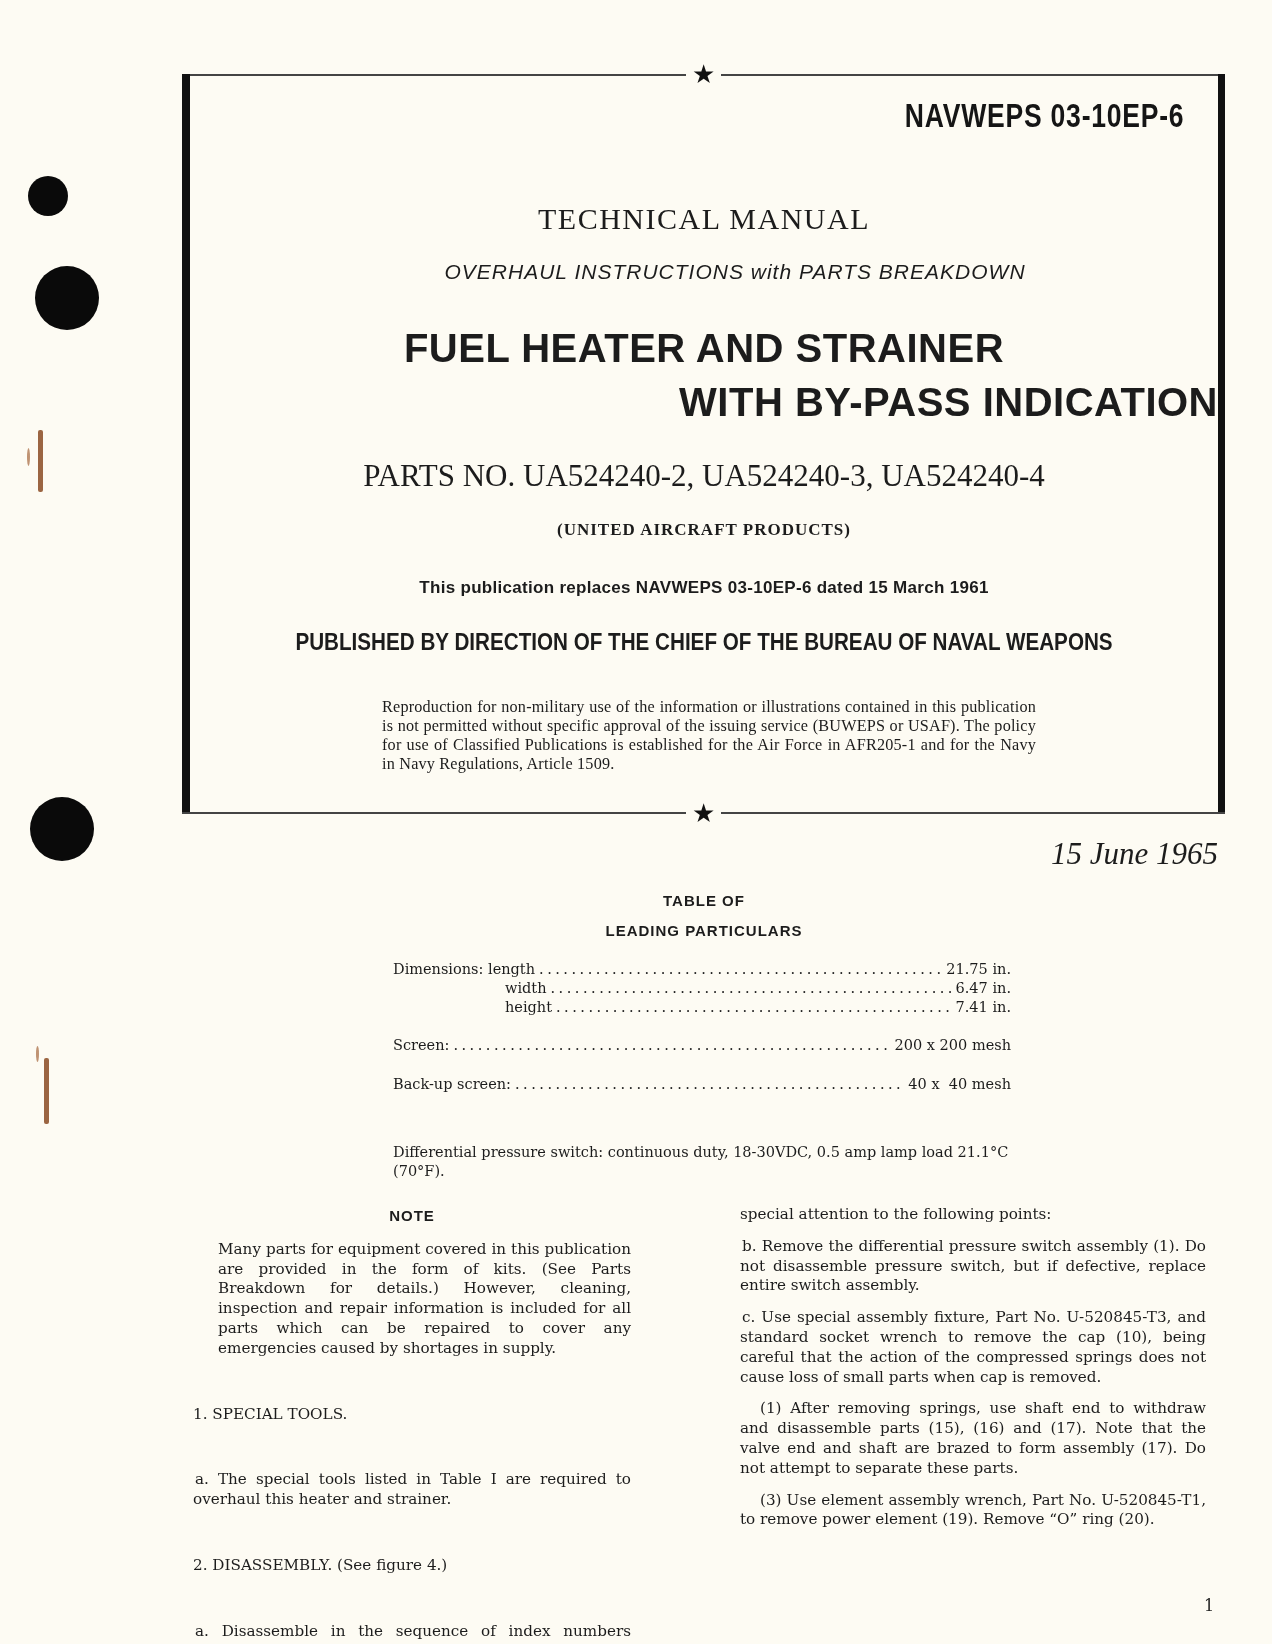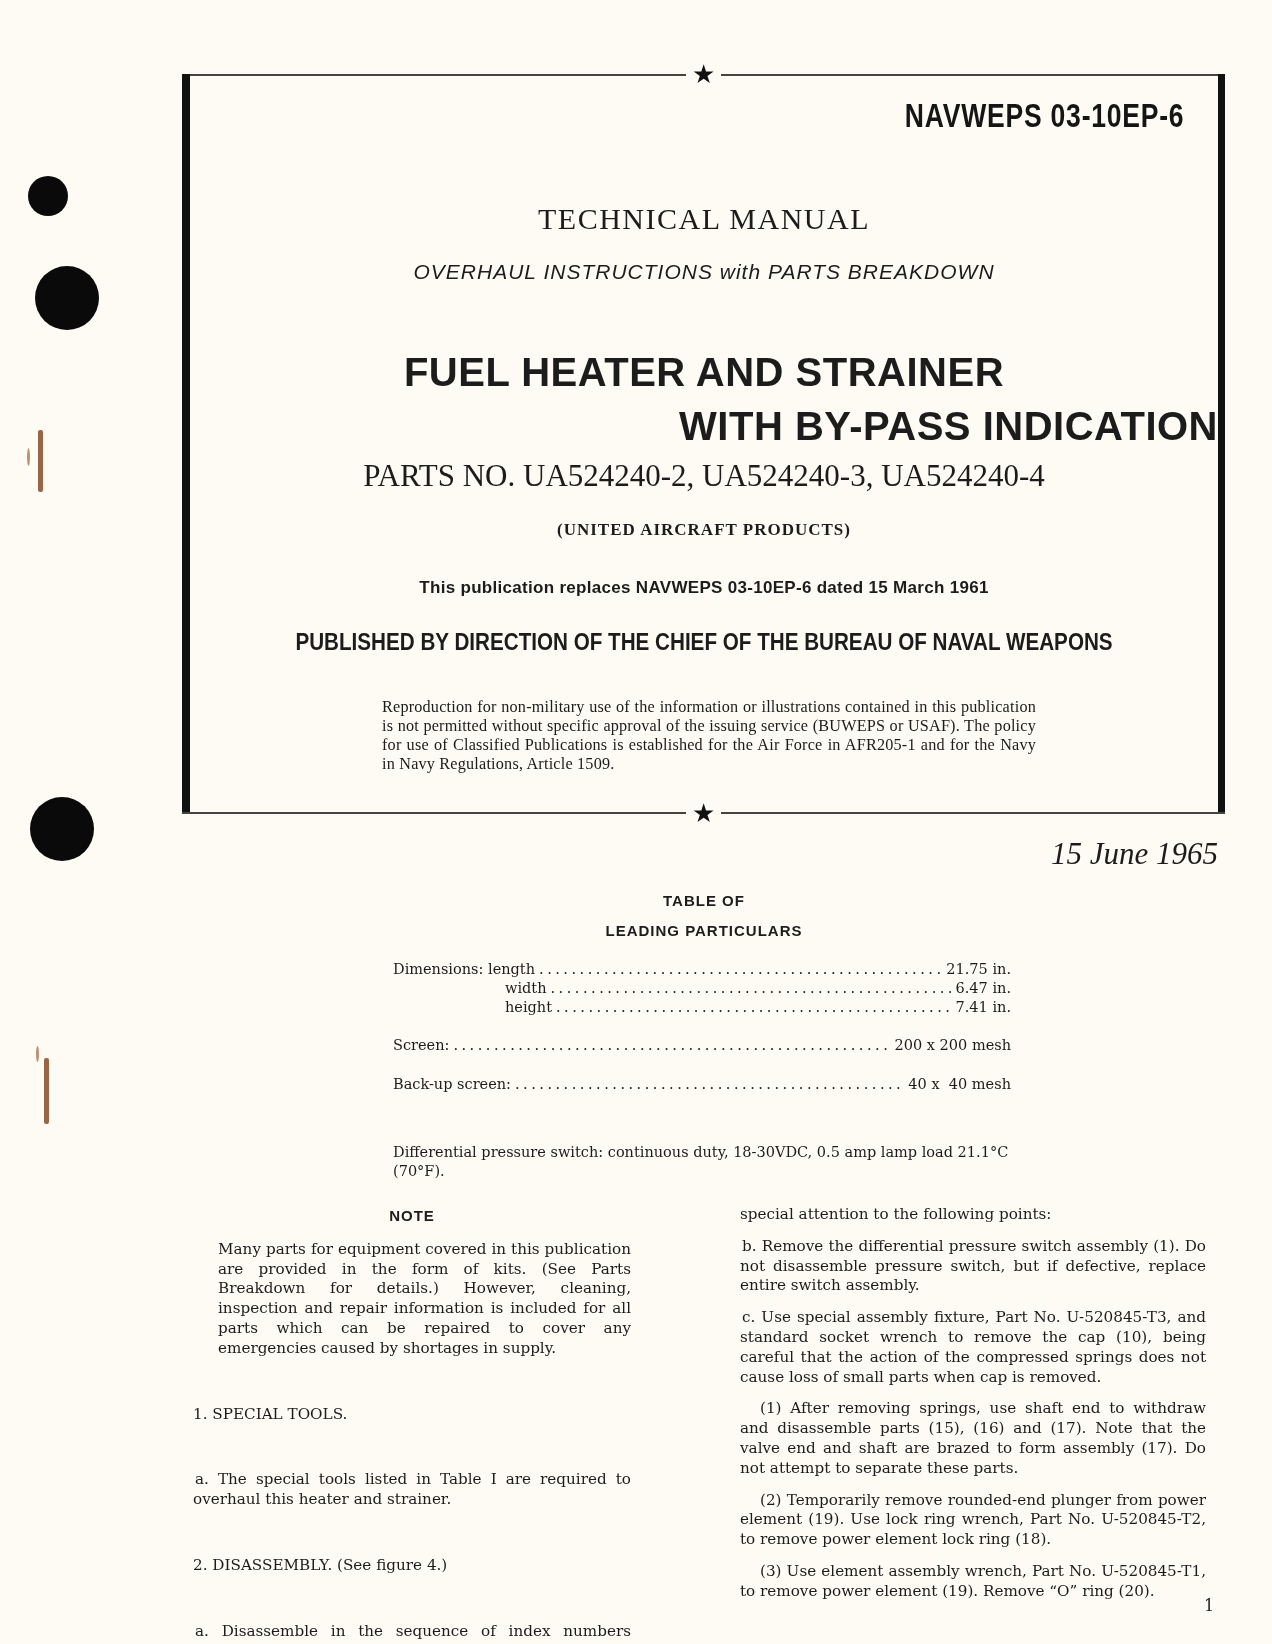--- a/index.html
+++ b/index.html
@@ -22,22 +22,22 @@
   .star { position: absolute; font-family: "DejaVu Sans", sans-serif; font-size: 26px; line-height: 26px; background: #fdfbf3; padding: 0 6px; color: #111; }
 
   .docnum {
     position: absolute; right: 88px; top: 96px;
     font-family: "Liberation Sans", sans-serif; font-weight: bold;
     font-size: 34px; letter-spacing: 1px; transform: scaleX(0.78); transform-origin: right top;
     color: #151515;
   }
   .center { position: absolute; left: 190px; width: 1028px; text-align: center; }
   .tm-title { top: 202px; font-family: "Liberation Serif", serif; font-size: 30px; letter-spacing: 1.5px; }
-  .tm-sub { top: 260px; font-family: "Liberation Sans", sans-serif; font-style: italic; font-size: 21px; letter-spacing: 1px; }
-  .main-title { font-family: "Liberation Sans", sans-serif; font-weight: bold; font-size: 40px; letter-spacing: 0.5px; margin-top: 24px; }
+  .tm-sub { top: 260px; font-family: "Liberation Sans", sans-serif; font-style: italic; font-size: 21px; letter-spacing: 1px; margin-left: 31px; }
+  .main-title { font-family: "Liberation Sans", sans-serif; font-weight: bold; font-size: 40px; letter-spacing: 0.5px; }
   .mt1 { top: 326px; }
   .mt2 { top: 380px; text-align: right; }
   .parts { top: 458px; font-family: "Liberation Serif", serif; font-size: 31px; }
   .mfr { top: 520px; font-family: Liberation Serif, serif; font-weight: bold; font-size: 17px; letter-spacing: 1px; }
   .replaces { top: 578px; font-family: "Liberation Sans", sans-serif; font-weight: bold; font-size: 17px; letter-spacing: 0.3px; }
   .published { top: 628px; font-family: "Liberation Sans", sans-serif; font-weight: bold; font-size: 24px; transform: scaleX(0.86); }
   .repro {
     position: absolute; left: 382px; top: 698px; width: 654px;
     font-family: "Liberation Serif", serif; font-size: 16.2px; line-height: 19px;
     text-align: justify; letter-spacing: 0.2px;
@@ -149,17 +149,16 @@
   <p>2. DISASSEMBLY. (See figure 4.)</p>
   <div class="gap"></div>
   <p class="sub">a. Disassemble in the sequence of index numbers assigned to the exploded view illustration, paying</p>
 </div>
 
 <div class="col right-col">
   <p>special attention to the following points:</p>
   <p class="sub">b. Remove the differential pressure switch assembly (1). Do not disassemble pressure switch, but if defective, replace entire switch assembly.</p>
   <p class="sub">c. Use special assembly fixture, Part No. U-520845-T3, and standard socket wrench to remove the cap (10), being careful that the action of the compressed springs does not cause loss of small parts when cap is removed.</p>
   <p class="subnum">(1) After removing springs, use shaft end to withdraw and disassemble parts (15), (16) and (17). Note that the valve end and shaft are brazed to form assembly (17). Do not attempt to separate these parts.</p>
-  <p class="subnum">(2) Temporarily remove rounded-end plunger from power element (19). Use lock ring wrench, Part No. U-520845-T2, to remove power element lock ring (18).</p>
   <p class="subnum">(3) Use element assembly wrench, Part No. U-520845-T1, to remove power element (19). Remove “O” ring (20).</p>
 </div>
 
 <div class="pagenum" style="top:1596px;">1</div>
 
 </body></html>

